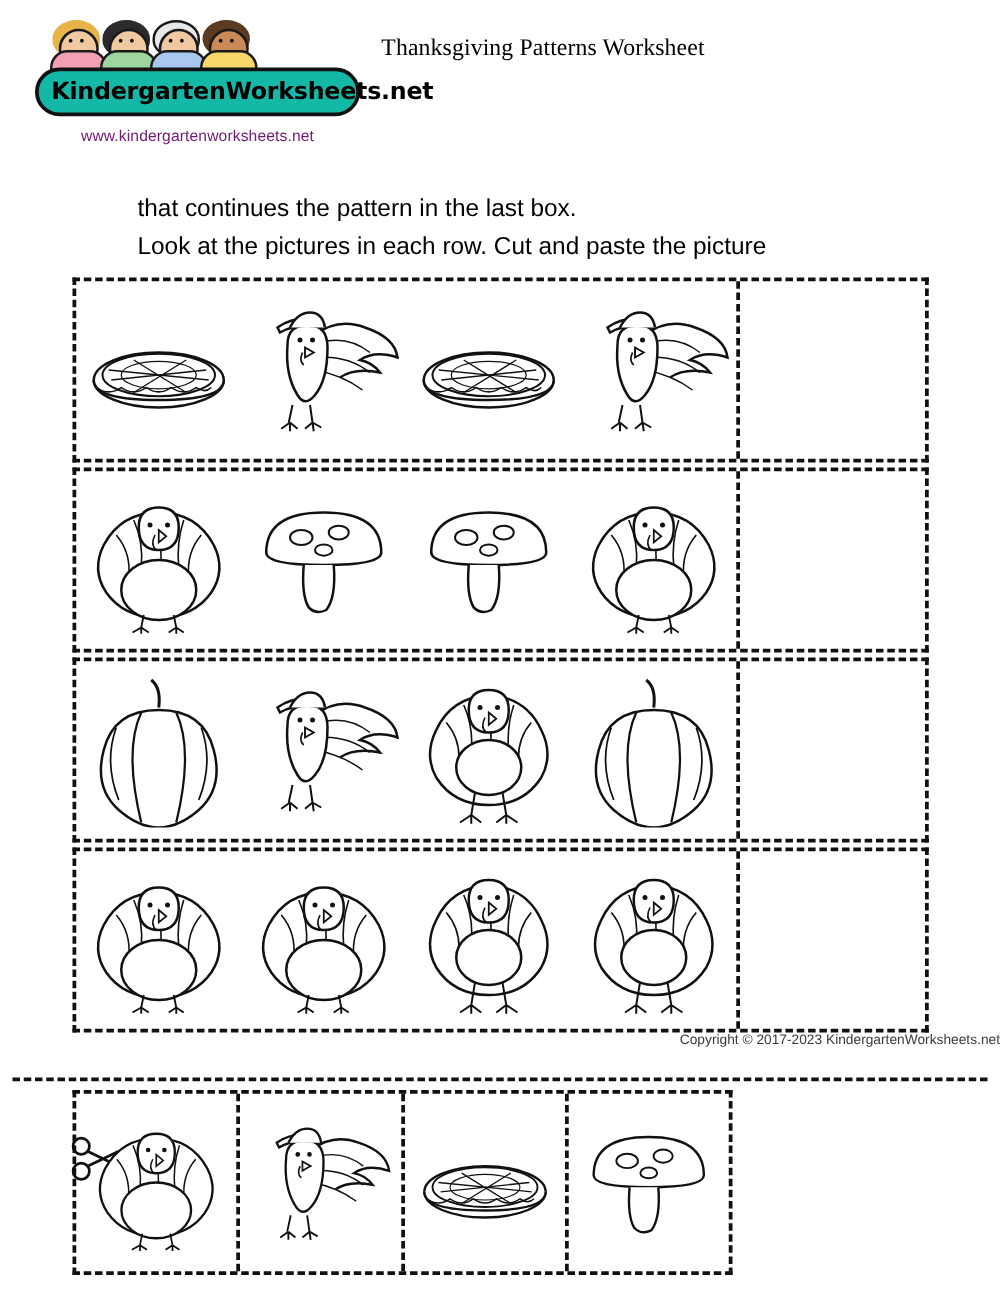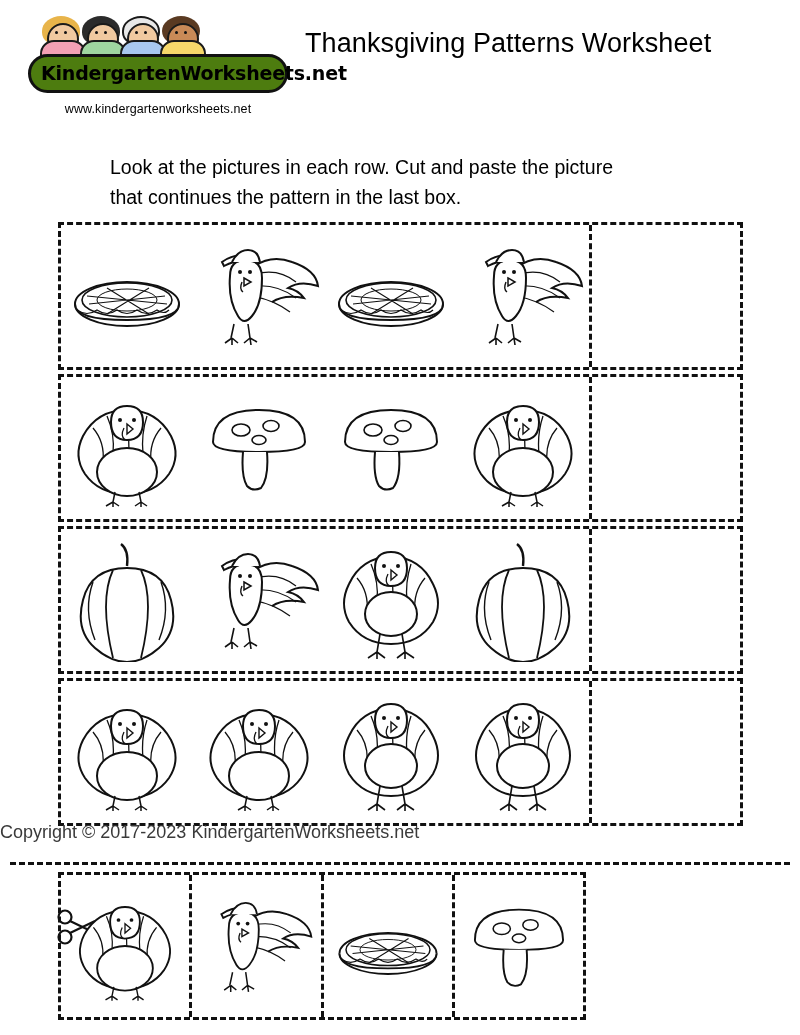--- a/index.html
+++ b/index.html
@@ -98,44 +98,45 @@
   .kid.k3 .hair { background: #e8e8e8; border: 2px solid #1a1a1a; box-sizing: border-box; }
   .kid.k3 .body { background: #a9c8ef; }
   .kid.k4 { left: 120px; }
   .kid.k4 .hair { background: #5a3a22; border-radius: 50%; }
   .kid.k4 .face { background: #c98a57; }
   .kid.k4 .body { background: #f6d86b; }
 
   .logo-bar {
     position: relative;
     margin-top: -4px;
-    background: #4d7c0f;
+    background: #14b8a6;
     border: 3px solid #111;
     border-radius: 22px;
     padding: 5px 10px 6px;
     font-size: 19px;
     font-weight: bold;
     letter-spacing: -0.2px;
     white-space: nowrap;
     font-family: "DejaVu Sans", sans-serif;
   }
   .logo-url {
     margin-top: 9px;
     font-size: 12.5px;
-    color: #000000;
+    color: #701a75;
     letter-spacing: 0.1px;
   }
 
   .title {
     position: absolute;
     left: 305px;
     top: 28px;
-    font-size: 27px;
+    font-size: 19px;
     letter-spacing: 0.1px;
     white-space: nowrap;
+    font-family: Liberation Serif, serif;
   }
   .name-line {
     position: absolute;
     right: 52px;
     top: 105px;
     font-size: 21px;
     white-space: nowrap;
   }
   .name-rule {
     display: inline-block;
@@ -181,25 +182,25 @@
   }
   .answer-cell {
     flex: 0 0 148px;
     border-left: 3px dashed #111;
     height: 100%;
   }
 
   
   .copyright {
     position: absolute;
-    left: 0;
+    left: 15px;
     right: 0;
     top: 824px;
-    text-align: left;
-    font-size: 18px;
+    text-align: right;
+    font-size: 11px;
     line-height: 16px;
     color: #3a3a3a;
   }
   .cut-line {
     position: absolute;
     left: 10px;
     right: 10px;
     top: 862px;
     border-top: 3px dashed #111;
   }
@@ -273,22 +274,22 @@
     </div>
     <div class="logo-bar">KindergartenWorksheets.net</div>
     <div class="logo-url">www.kindergartenworksheets.net</div>
   </div>
 
   <div class="title">Thanksgiving Patterns Worksheet</div>
 
 </div>
 
 <div class="instructions">
+  <div>that continues the pattern in the last box.</div>
   <div>Look at the pictures in each row. Cut and paste the picture</div>
-  <div>that continues the pattern in the last box.</div>
 </div>
 
 <div class="rows">
 
   <div class="pattern-row">
     <div class="cell">
       <svg width="120" height="76" viewBox="0 0 120 76">
         <ellipse cx="60" cy="46" rx="52" ry="22" fill="#fff" stroke="#111" stroke-width="2"></ellipse>
         <path d="M8 46 q0 16 52 16 q52 0 52 -16" fill="#fff" stroke="#111" stroke-width="2"></path>
         <ellipse cx="60" cy="42" rx="45" ry="17" fill="#fff" stroke="#111" stroke-width="1.6"></ellipse>

